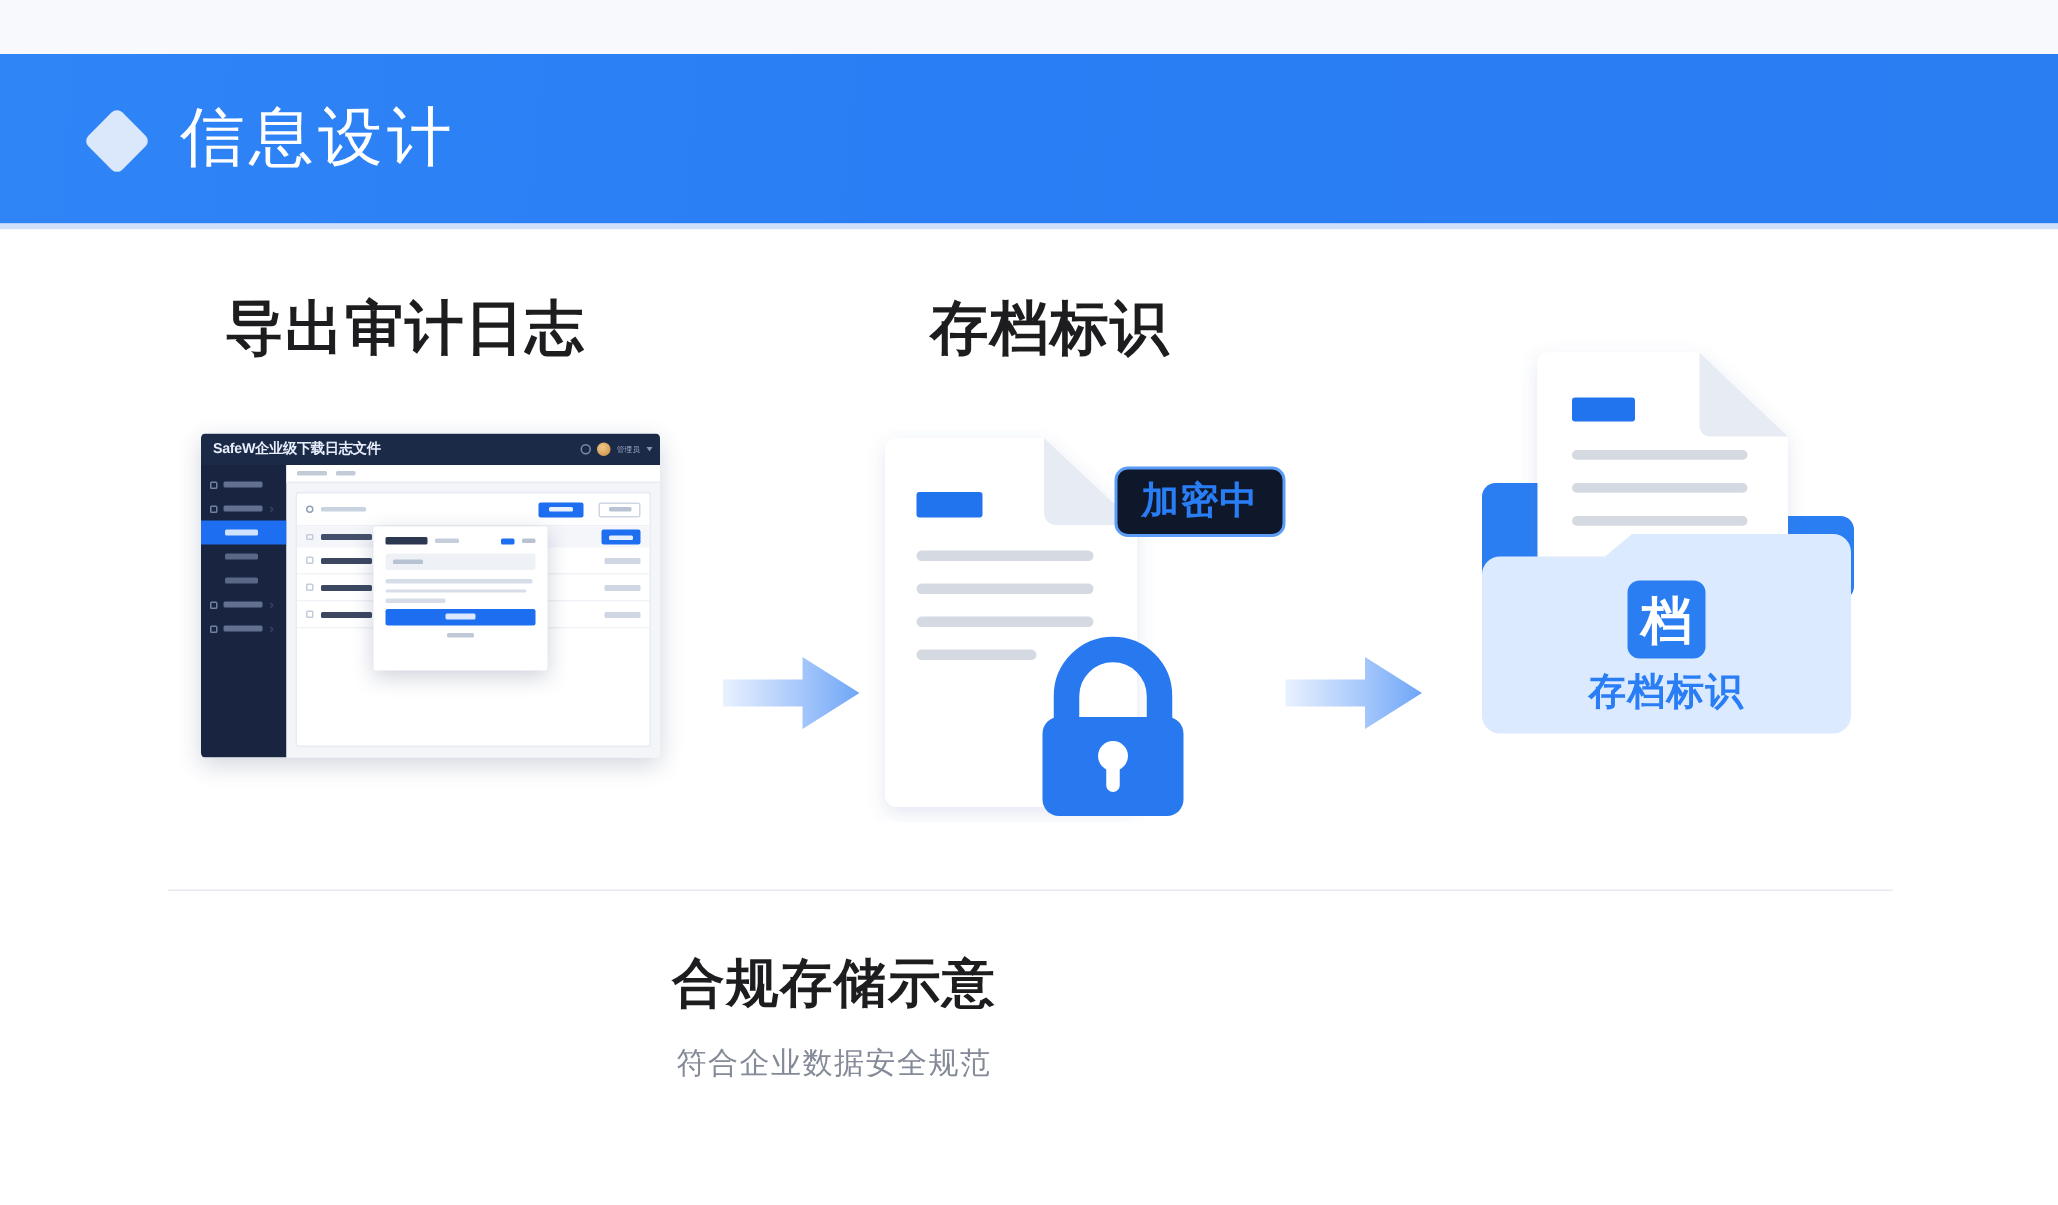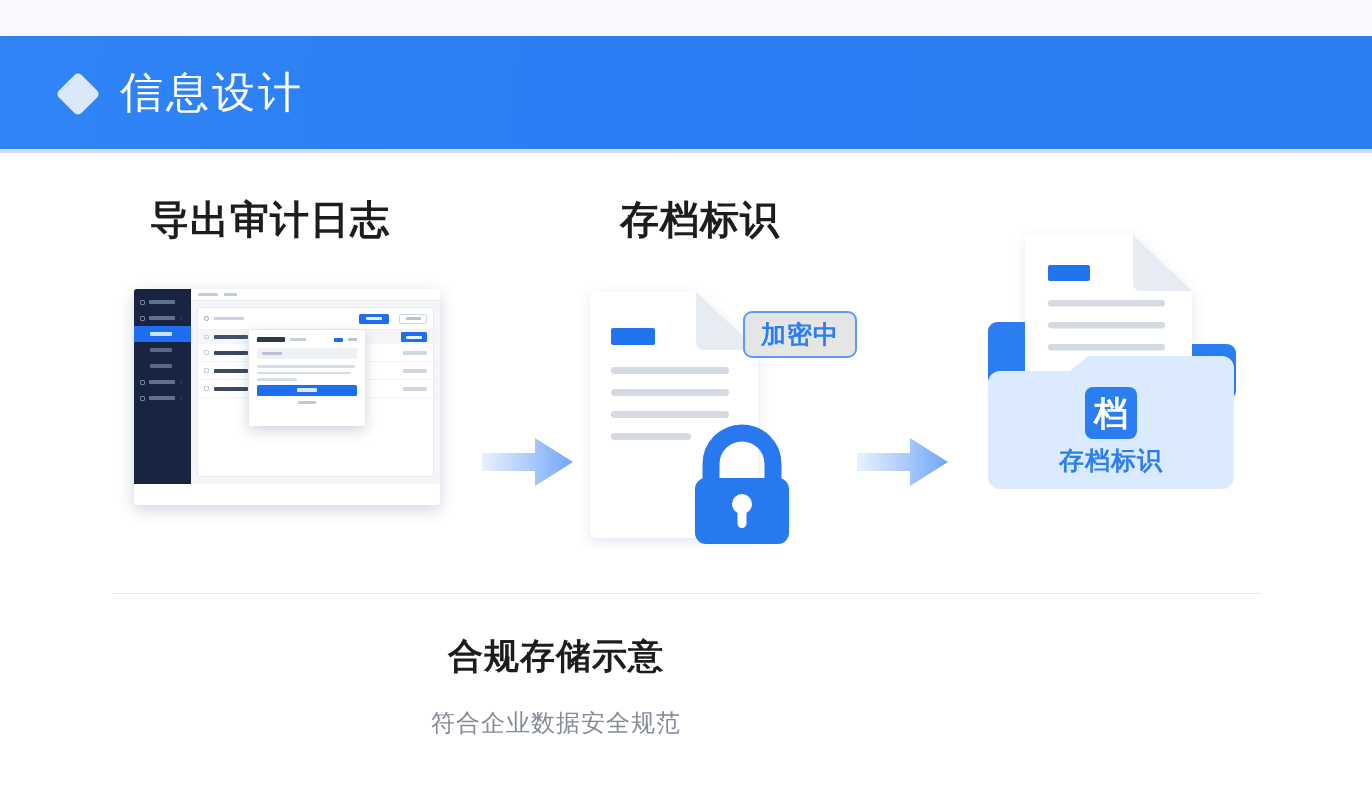--- a/index.html
+++ b/index.html
@@ -373,22 +373,22 @@
     text-align: center;
   }
   .caption-title {
     font-size: 35px;
     font-weight: 700;
     color: #1d1d1f;
     letter-spacing: 1px;
     line-height: 1.2;
   }
   .caption-sub {
-    margin-top: 30px;
-    font-size: 24px;
+    margin-top: 18px;
+    font-size: 20px;
     color: #848a98;
     letter-spacing: 1px;
   }
 </style>
 </head>
 <body>
 
 <div class="top-strip"></div>
 
 <div class="banner">
@@ -400,20 +400,29 @@
 <div class="stage">
 
   <div class="steps">
 
     <div class="step step-1">
       <div class="step-title">导出审计日志</div>
       <div class="step-art">
 
         <div class="mockup">
 
+          <div class="mk-topbar">
+            <div class="mk-brand">SafeW企业级下载日志文件</div>
+            <div class="mk-top-right">
+              <div class="mk-gear"></div>
+              <div class="mk-avatar"></div>
+              <div class="mk-user">管理员</div>
+              <div class="mk-caret"></div>
+            </div>
+          </div>
 
           <div class="mk-body">
 
             <div class="mk-side">
               <div class="mk-nav">
                 <div class="mk-nav-ico"></div>
                 <div class="mk-nav-txt"></div>
               </div>
               <div class="mk-nav">
                 <div class="mk-nav-ico"></div>
@@ -554,21 +563,21 @@
 
             <g>
               <path d="M133 195 v-17 a31 31 0 0 1 62 0 v17" fill="none" stroke="#2879f0" stroke-width="17" stroke-linecap="round"></path>
               <rect x="117" y="192" width="94" height="66" rx="11" fill="#2879f0"></rect>
               <circle cx="164" cy="218" r="10" fill="#ffffff"></circle>
               <rect x="159.5" y="222" width="9" height="20" rx="4.5" fill="#ffffff"></rect>
             </g>
           </svg>
         </div>
 
-        <div style="position:absolute;left:203px;top:22px;padding:9px 16px;border:2px solid #5a9cf8;border-radius:9px;background:#e5e5e5;font-size:25px;font-weight:700;color:#2a7ef5;letter-spacing:1px;line-height:1;">加密中</div>
+        <div style="position:absolute;left:203px;top:22px;padding:9px 16px;border:2px solid #5a9cf8;border-radius:9px;background:#0f172a;font-size:25px;font-weight:700;color:#2a7ef5;letter-spacing:1px;line-height:1;">加密中</div>
       </div>
     </div>
 
     <div class="step step-3">
       <div class="step-art">
         <div class="folder-wrap">
           <svg width="280" height="278" viewBox="0 0 280 278">
             <defs>
               <filter id="fdShadow" x="-30%" y="-30%" width="170%" height="170%">
                 <feDropShadow dx="0" dy="4" stdDeviation="6" flood-color="#4a6ba8" flood-opacity="0.16"></feDropShadow>

